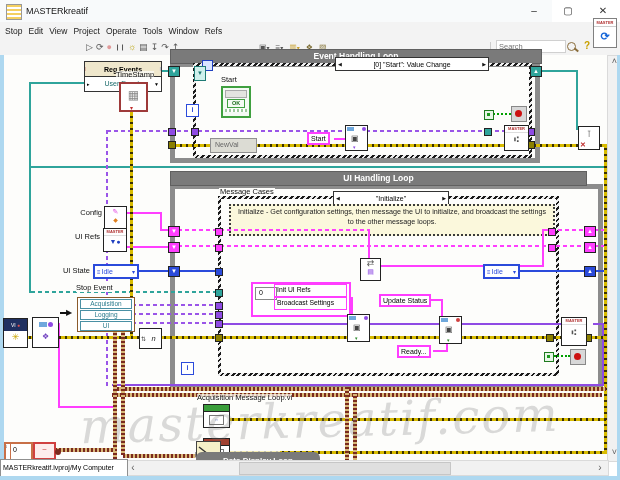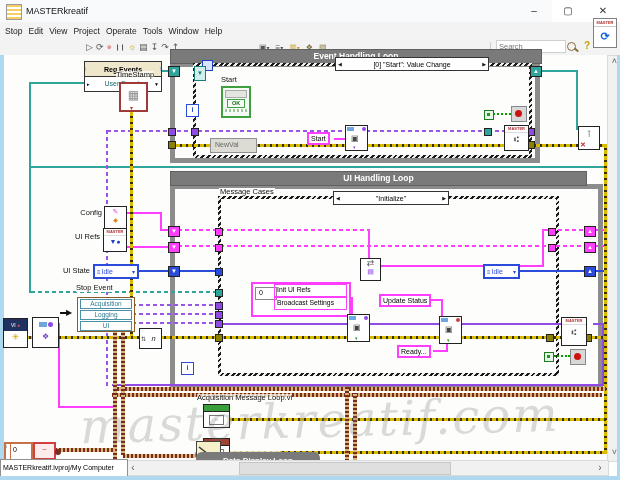--- a/index.html
+++ b/index.html
@@ -72,21 +72,21 @@
   </div>
 
   <div class="abs" style="left:0;top:22px;width:620px;height:17px;background:#F3F3F3;display:flex;align-items:center;padding-left:2px;">
     <span class="menu-item">Stop</span>
     <span class="menu-item">Edit</span>
     <span class="menu-item">View</span>
     <span class="menu-item">Project</span>
     <span class="menu-item">Operate</span>
     <span class="menu-item">Tools</span>
     <span class="menu-item">Window</span>
-    <span class="menu-item">Help</span>
+    <span class="menu-item">Refs</span>
   </div>
 
   <div class="abs" style="left:0;top:39px;width:620px;height:16px;background:#F3F3F3;border-bottom:1px solid #DCDCDC;">
     <div class="abs" style="left:86px;top:0;display:flex;gap:3px;align-items:center;height:16px;">
       <span class="tb-ic">▷</span>
       <span class="tb-ic">⟳</span>
       <span class="tb-ic" style="color:#E09A9A;">●</span>
       <span class="tb-ic" style="font-size:6px;">❙❙</span>
       <span class="tb-ic" style="color:#B8A000;">☼</span>
       <span class="tb-ic">▤</span>
@@ -129,20 +129,21 @@
 
   <div class="loop-title" style="left:170px;top:171px;width:415px;height:13px;z-index:5;">UI Handling Loop</div>
   <div class="loop-body" style="left:170px;top:184px;width:423px;height:195px;z-index:4;"></div>
   <div class="lbl" style="left:219px;top:188px;z-index:7;background:#FDFDFB;padding:0 1px;">Message Cases</div>
   <div class="case-body" style="left:218px;top:196px;width:335px;height:174px;z-index:5;"></div>
   <div class="sel" style="left:333px;top:191px;width:110px;height:12px;z-index:6;">
     <span class="arr">◀</span>
     <span>"Initialize"</span>
     <span class="arr">▶</span>
   </div>
+  <div class="comment" style="left:229px;top:204px;width:314px;height:26px;z-index:6;">Initialize - Get configuration settings, then message the UI to initialize, and broadcast the settings to the other message loops.</div>
 
   <div>
 
     <div class="wh teal" style="left:29px;top:82px;width:56px;z-index:8;"></div>
     <div class="wv teal" style="left:29px;top:82px;height:211px;z-index:8;"></div>
     <div class="wh teal-d" style="left:31px;top:291px;width:188px;z-index:8;"></div>
     <div class="wh teal" style="left:29px;top:166px;width:577px;z-index:8;"></div>
     <div class="wh teal" style="left:160px;top:70px;width:12px;z-index:8;"></div>
     <div class="wh teal" style="left:540px;top:70px;width:38px;z-index:8;"></div>
     <div class="wv teal" style="left:576px;top:70px;height:60px;z-index:8;"></div>

